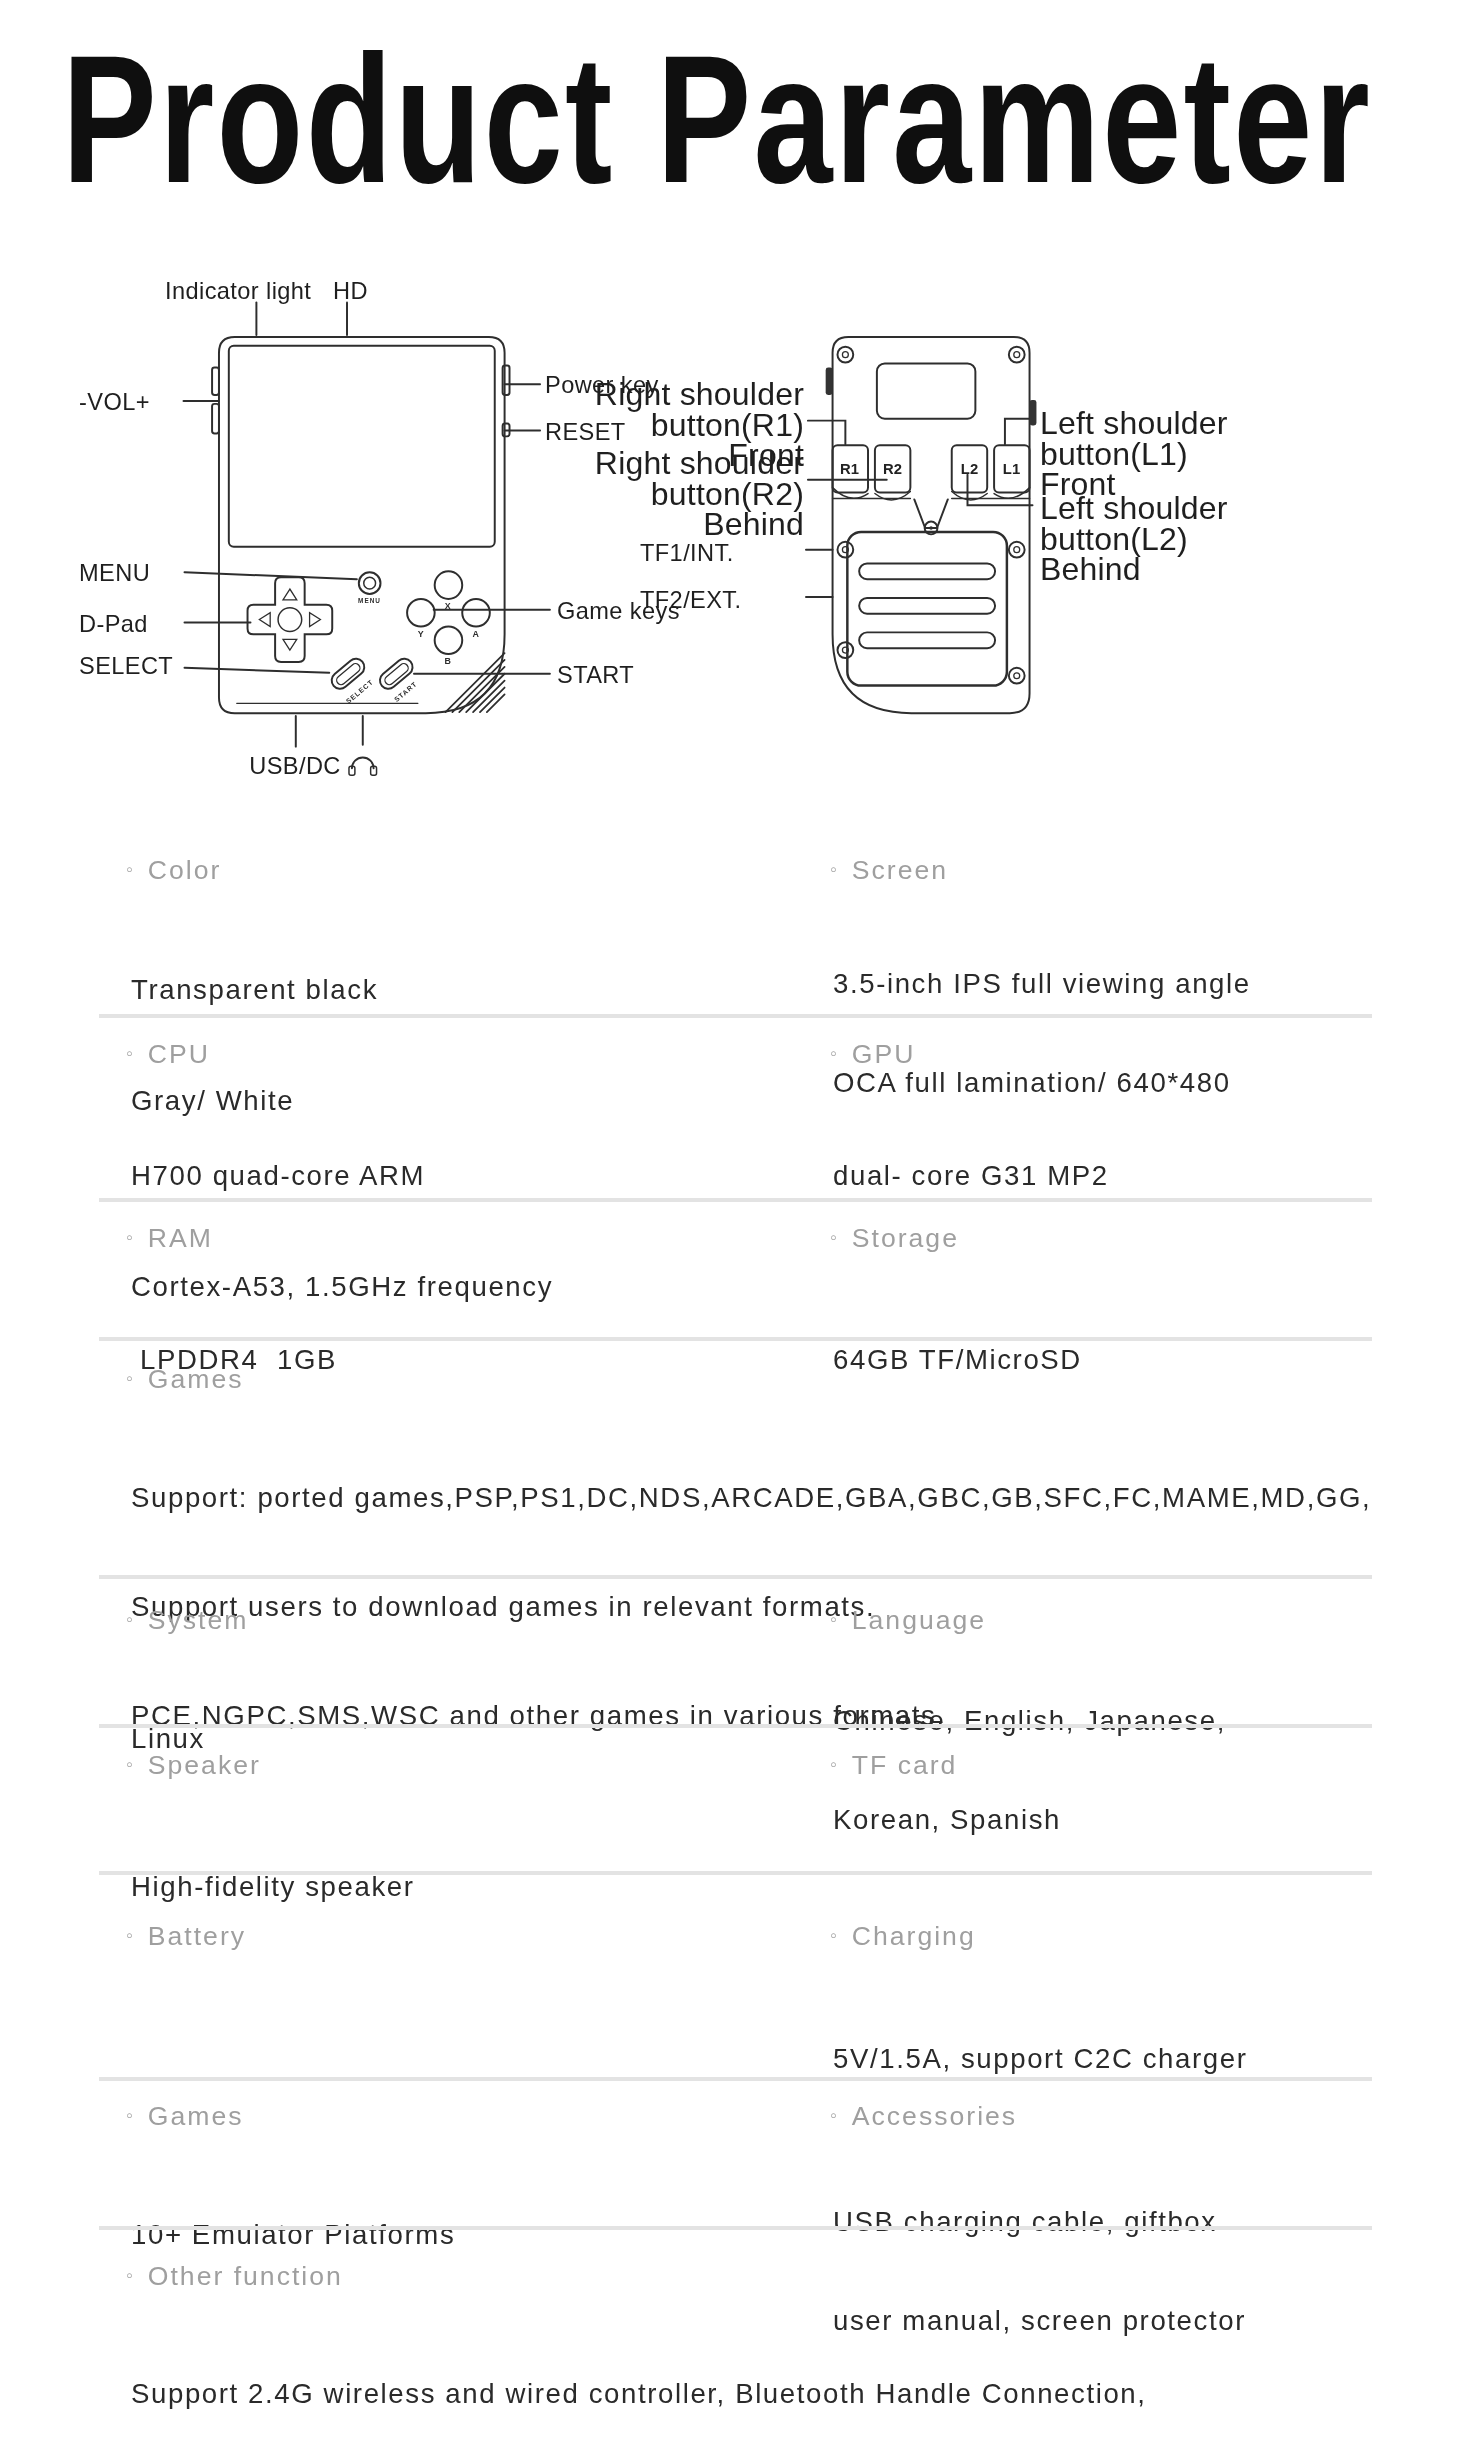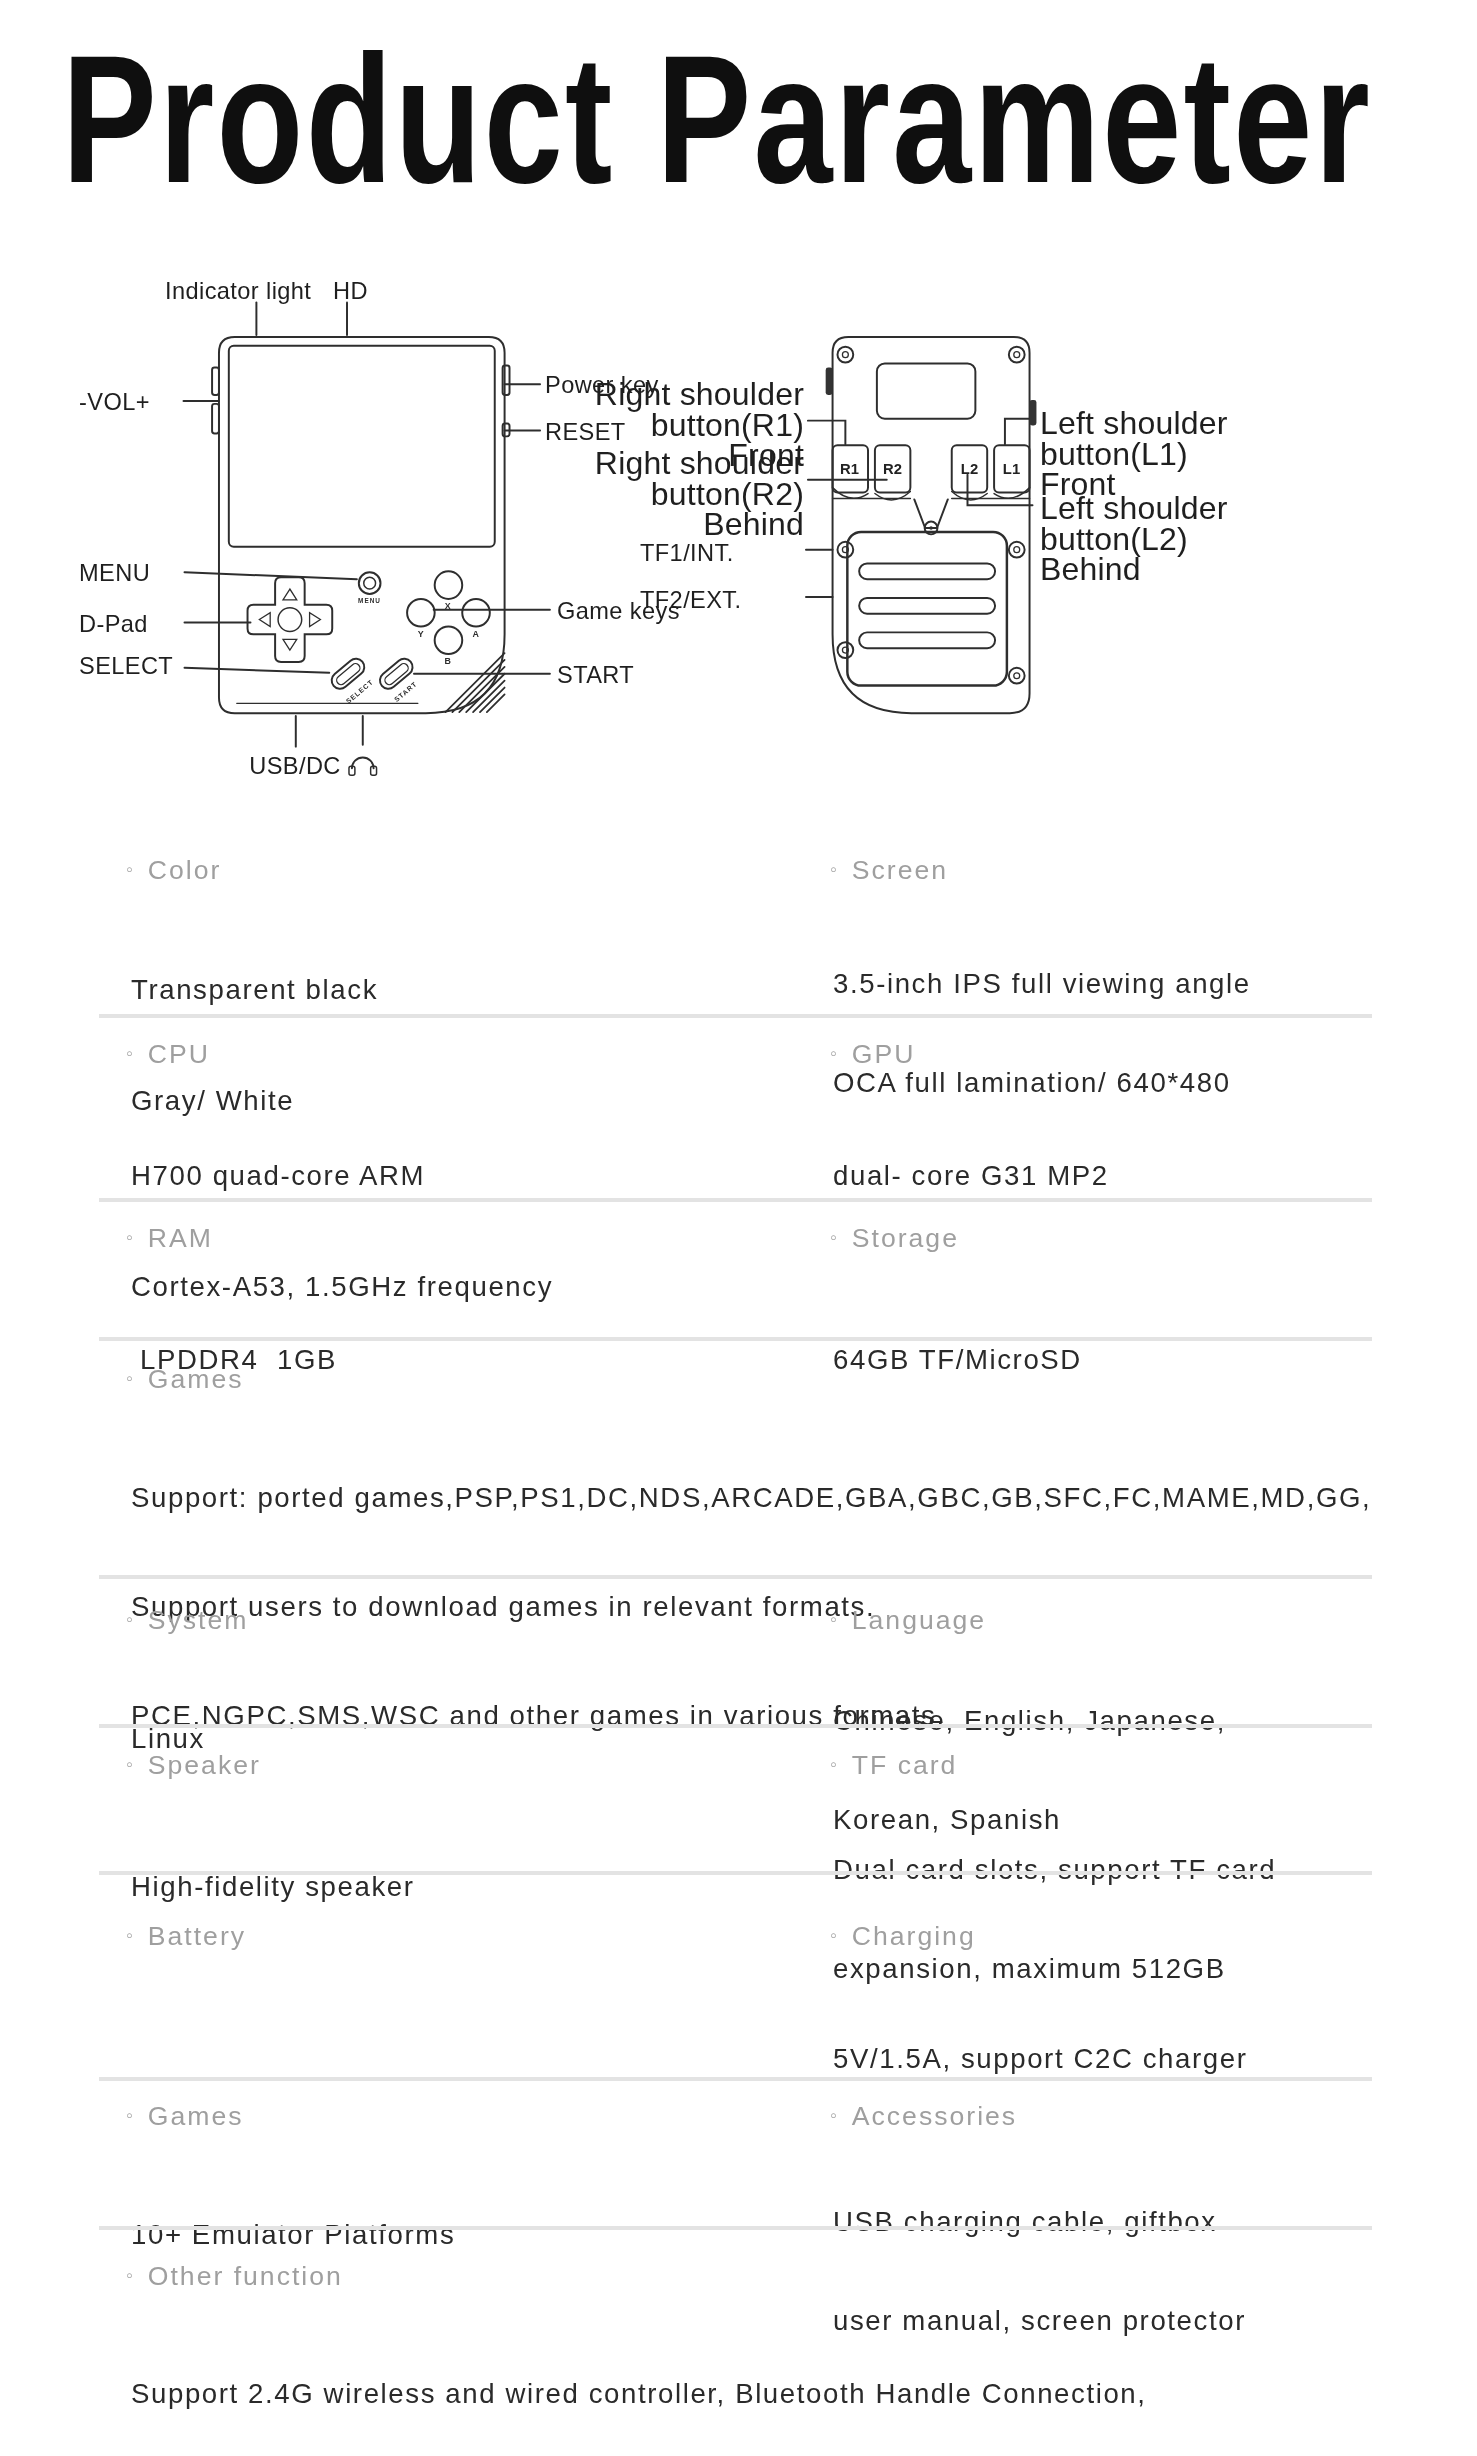--- a/index.html
+++ b/index.html
@@ -287,24 +287,20 @@
     <span class="bu">◦</span>
     <span>Speaker</span>
   </div>
   <div class="v lh48" style="left:131px;top:1799px">
     <div>High-fidelity speaker</div>
   </div>
   <div class="h" style="left:830px;top:1751px">
     <span class="bu">◦</span>
     <span>TF card</span>
   </div>
-  <div class="v lh36" style="left:833px;top:1788px">
-    <div>Dual card slots, support TF card</div>
-    <div>expansion, maximum 512GB</div>
-  </div>
   <div class="divider" style="top:1871px"></div>
 
   <div class="h" style="left:126px;top:1922px">
     <span class="bu">◦</span>
     <span>Battery</span>
   </div>
   <div class="h" style="left:830px;top:1922px">
     <span class="bu">◦</span>
     <span>Charging</span>
   </div>

